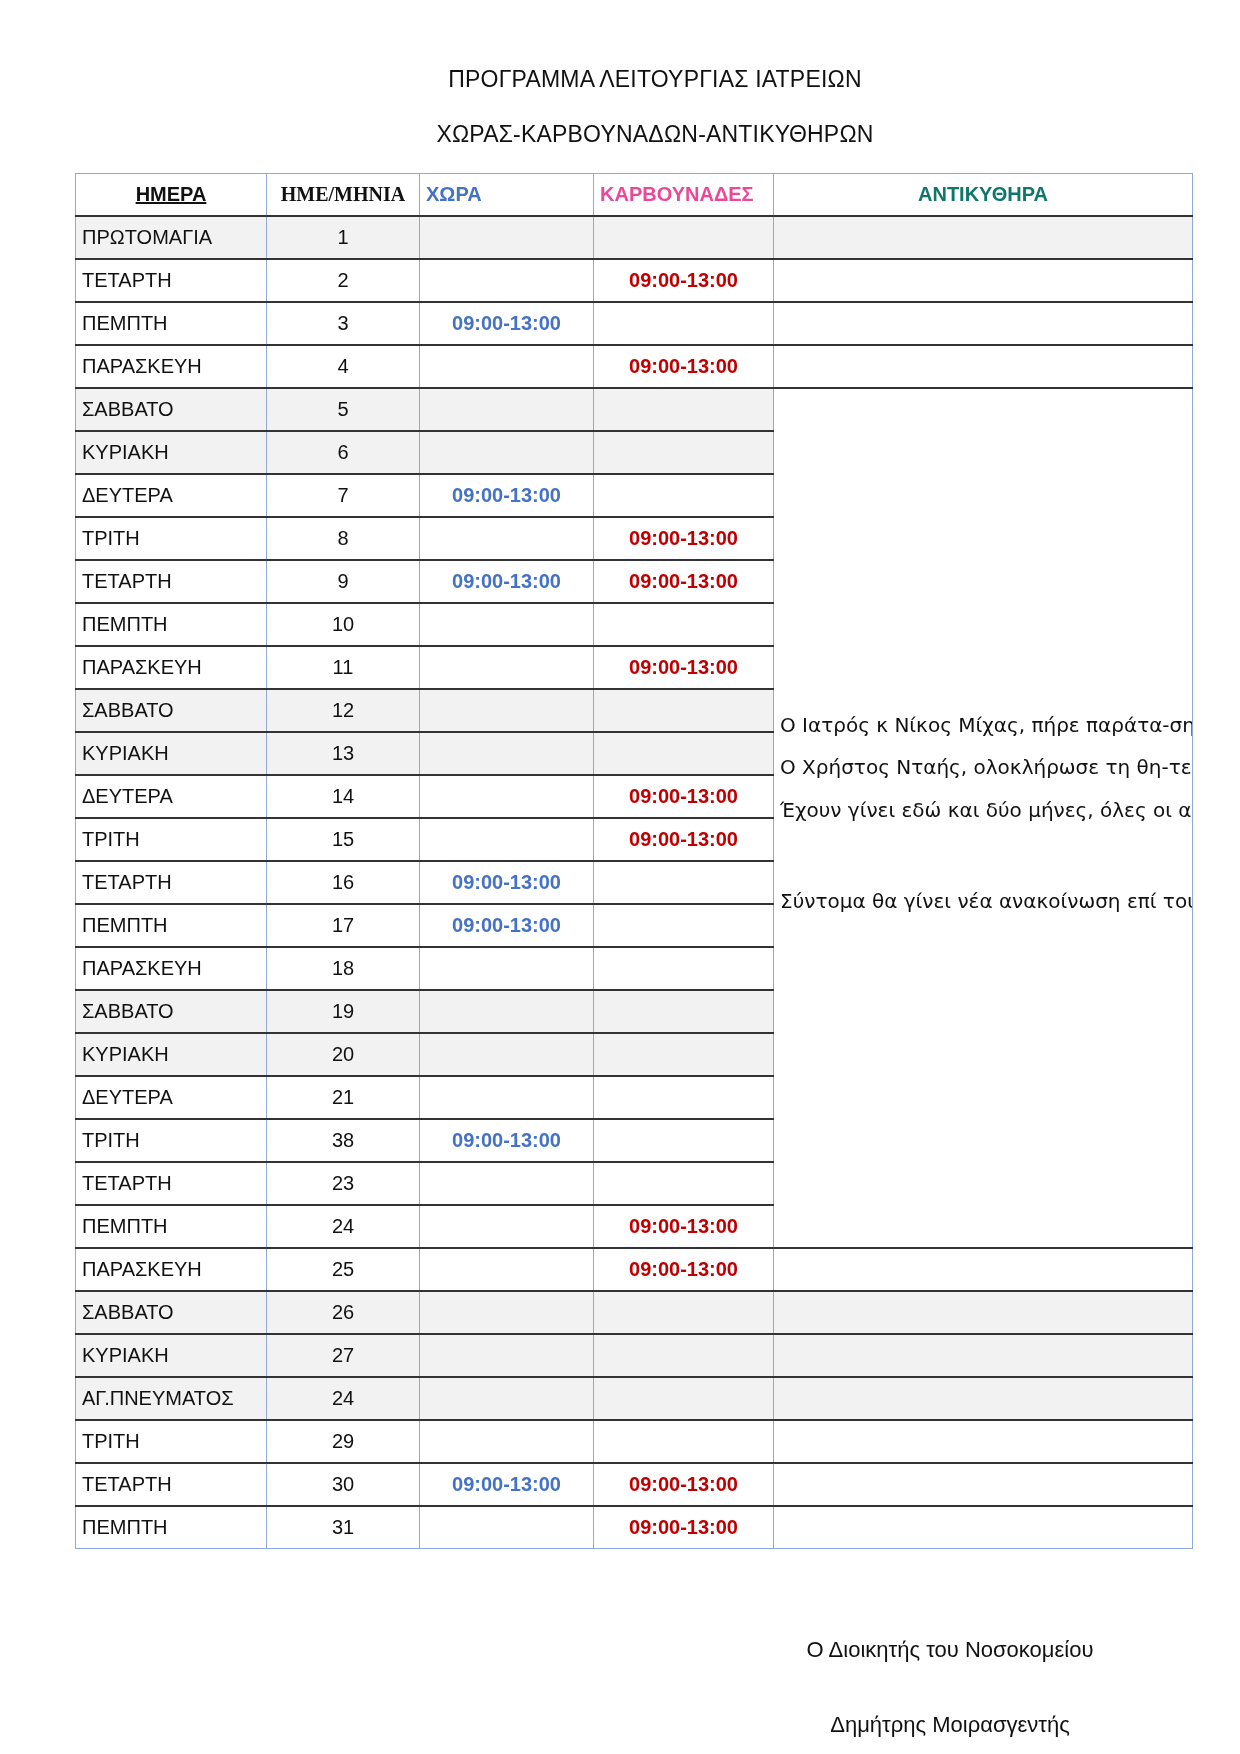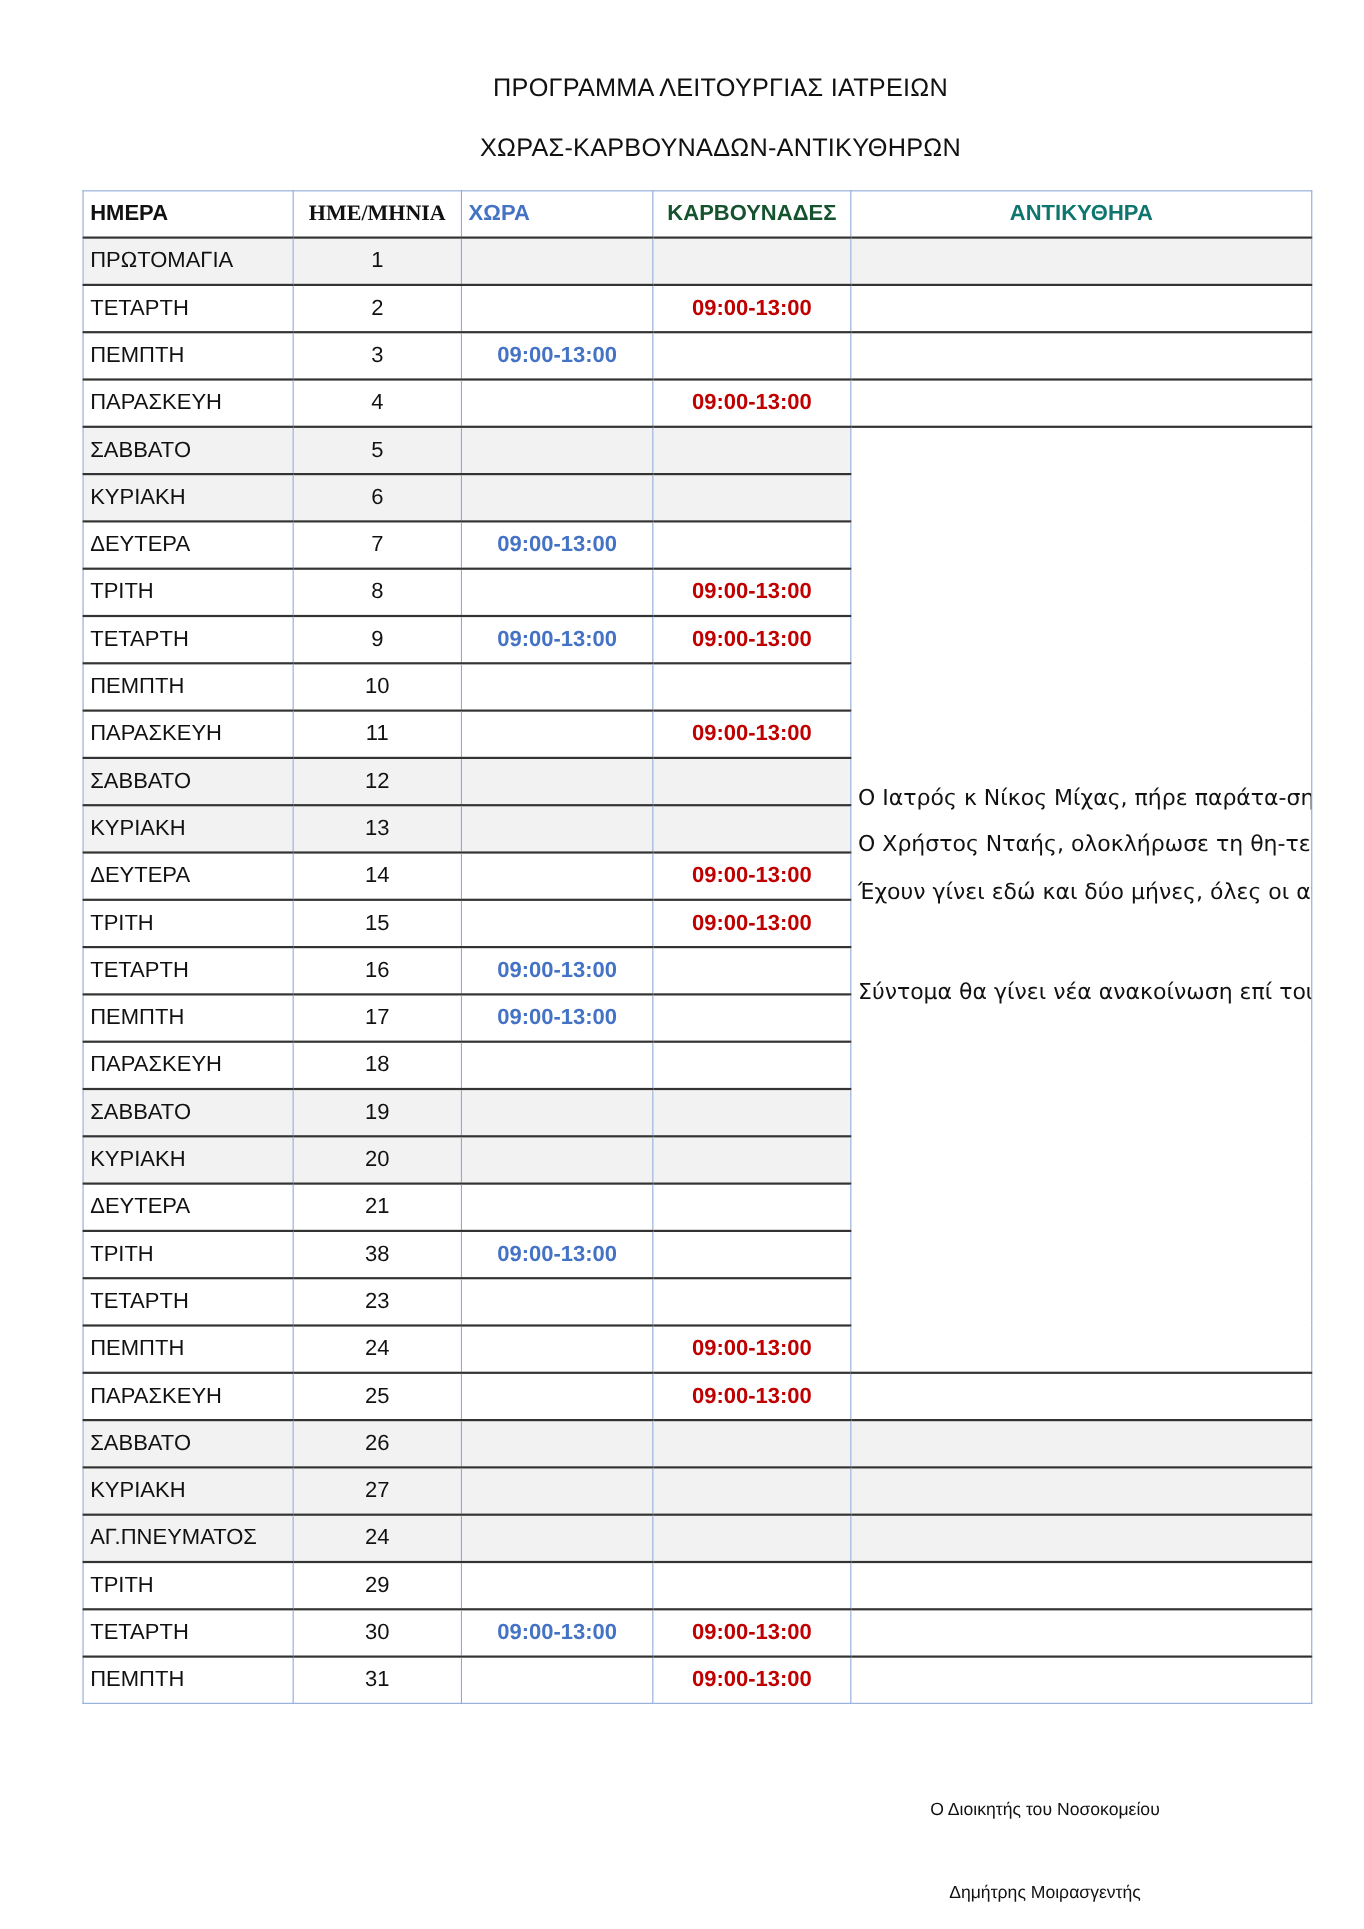--- a/index.html
+++ b/index.html
@@ -18,37 +18,37 @@
   table.sched col.c4 { width: 180px; }
   table.sched col.c5 { width: 419px; }
   table.sched th, table.sched td {
     border-left: 1px solid #8eaadb; border-right: 1px solid #8eaadb;
     border-top: 2px solid #333; border-bottom: 2px solid #333;
     height: 41px; padding: 0 6px; font-size: 20px; white-space: nowrap; overflow: hidden;
     vertical-align: middle;
   }
   table.sched tr.hdr th { border-top: 1px solid #8eaadb; font-weight: bold; height: 41px; }
   table.sched tr:last-child td { border-bottom: 1px solid #8eaadb; }
-  th.h-day { text-align: left; }
+  th.h-day { text-align: center; text-decoration: underline; }
   th.h-date { text-align: center; font-family: Liberation Serif, serif; }
   th.h-chora { text-align: left; color: #4472c4; }
-  th.h-karv { text-align: center; color: #14532d; }
+  th.h-karv { text-align: left; color: #ec4899; }
   th.h-anti { text-align: center; color: #0f766e; }
   td.day { text-align: left; }
   td.date { text-align: center; }
   td.chora { text-align: center; color: #4472c4; font-weight: bold; }
   td.karv { text-align: center; color: #c00000; font-weight: bold; }
   tr.gray td.day, tr.gray td.date, tr.gray td.chora, tr.gray td.karv, tr.gray td.anti { background: #f2f2f2; }
   td.note { background: #ffffff !important; vertical-align: top; white-space: normal;
             padding: 8px 8px 0 6px; font-family: "DejaVu Sans", sans-serif; font-size: 17.2px;
             line-height: 32.6px; text-align: justify; }
   td.note p { margin: 0 0 10px 0; }
   td.note p.gap { margin-top: 58px; }
 
-  .sig { position: absolute; left: 730px; width: 440px; text-align: center; font-size: 16px; }
+  .sig { position: absolute; left: 730px; width: 440px; text-align: center; font-size: 22px; }
   #sig1 { top: 1637px; }
   #sig2 { top: 1687px; margin-top: 25px; }
 </style>
 </head>
 <body>
 
 <div id="t1" class="title">ΠΡΟΓΡΑΜΜΑ ΛΕΙΤΟΥΡΓΙΑΣ ΙΑΤΡΕΙΩΝ</div>
 <div id="t2" class="title">ΧΩΡΑΣ-ΚΑΡΒΟΥΝΑΔΩΝ-ΑΝΤΙΚΥΘΗΡΩΝ</div>
 
 <table class="sched">

